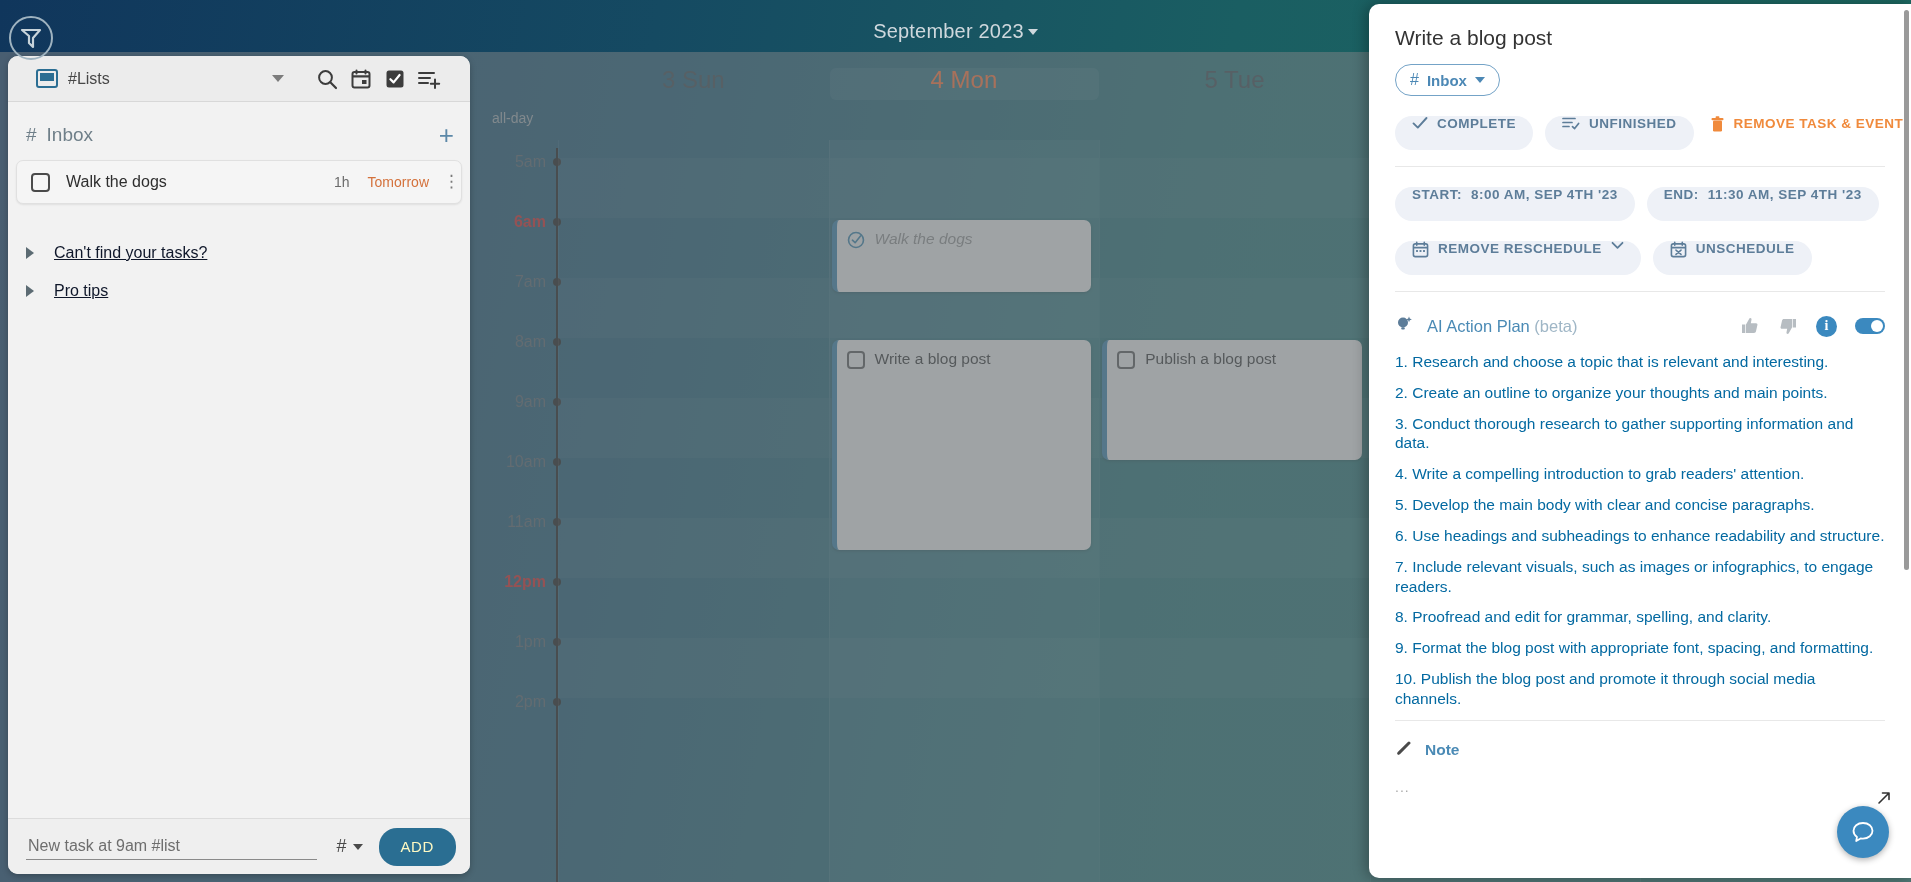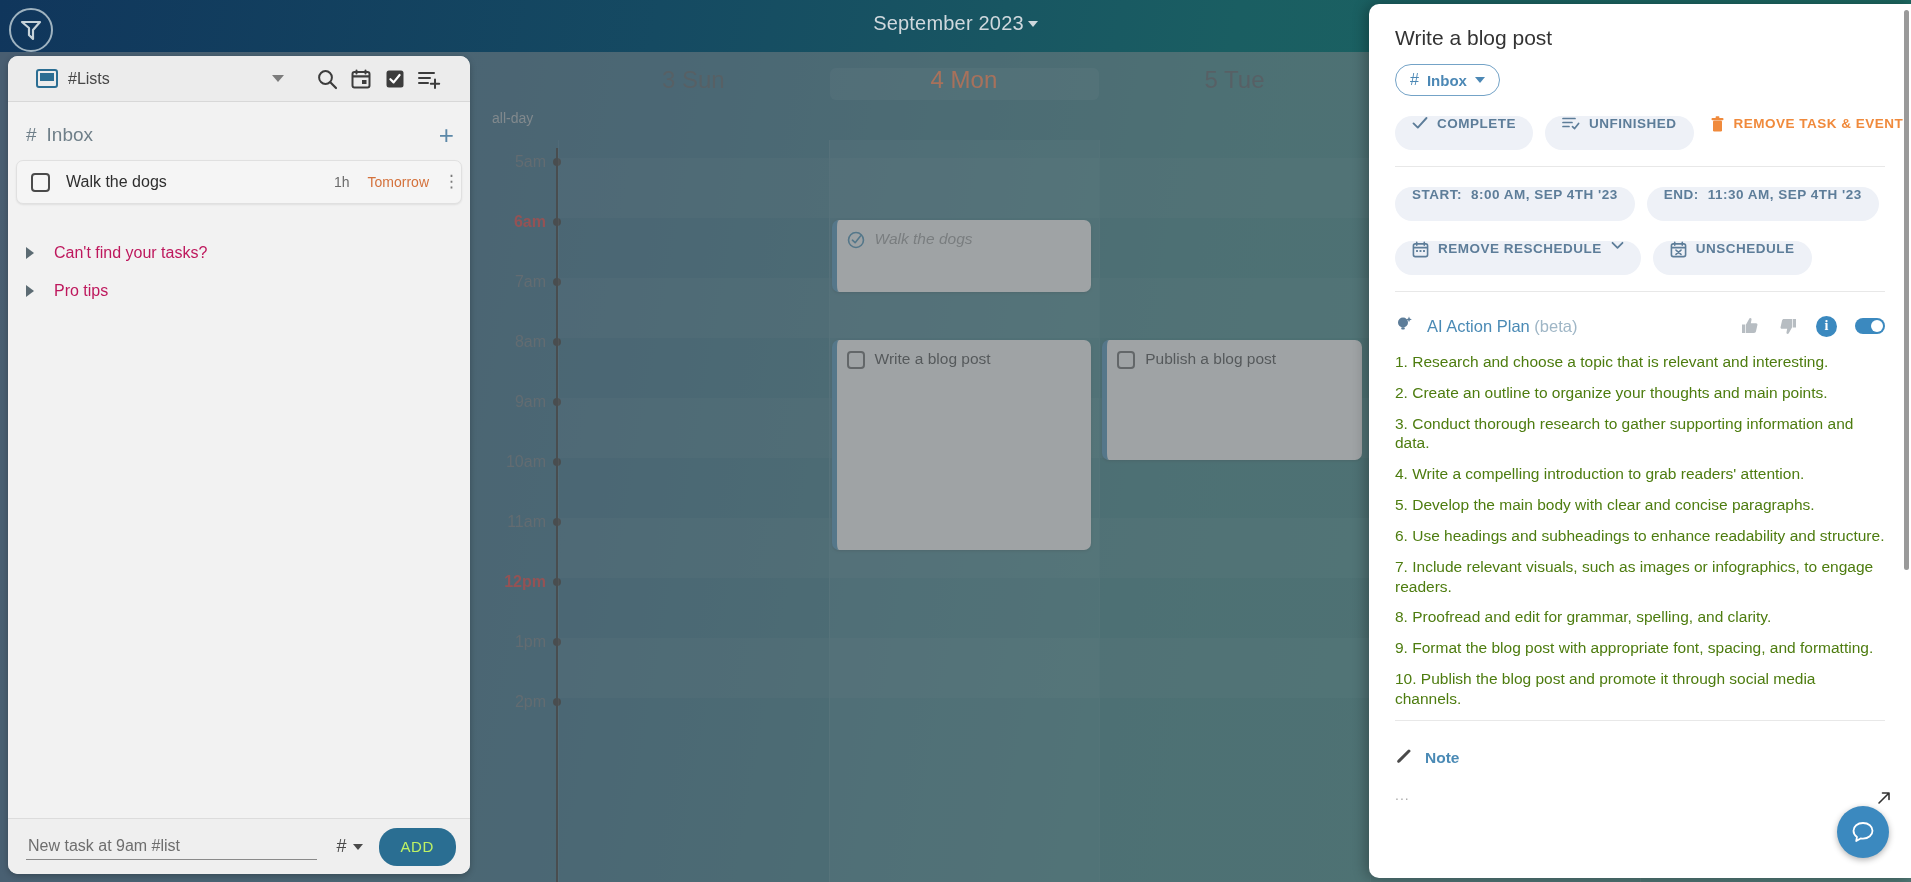--- a/index.html
+++ b/index.html
@@ -8,21 +8,21 @@
     overflow: hidden;
     font-family: "Liberation Sans", sans-serif;
   }
   body {
     background: linear-gradient(100deg, #10365c 0%, #154a62 32%, #1a5e62 60%, #1d6a60 100%);
     position: relative;
   }
 
   
   #appbar {
-    position: absolute; left: 0; top: 4px; width: 1911px; height: 52px;
+    position: absolute; left: 0; top: 12px; width: 1911px; height: 52px;
     z-index: 5;
   }
   #logo {
     position: absolute; left: 9px; top: 4px; width: 44px; height: 44px;
     border: 2.5px solid #9fb3c0; border-radius: 50%;
     display: flex; align-items: center; justify-content: center;
   }
   #logo svg { display:block; }
   #month-title {
     position: absolute; left: 0; top: 8px; width: 1911px;
@@ -92,41 +92,41 @@
   .task-check {
     width: 19px; height: 19px; border: 2px solid #4a4a4a; border-radius: 4px; flex:0 0 auto;
   }
   #task-title { margin-left: 16px; font-size: 16px; color: #2e2e2e; flex: 1 1 auto; }
   #task-dur { font-size: 14px; color: #6b6b6b; margin-right: 18px; }
   #task-due { font-size: 14px; color: #d4713b; margin-right: 14px; }
   #task-more { color:#7a7a7a; font-size: 17px; letter-spacing:1px; line-height:6px; width:6px; }
 
   .collapse-row {
     display:flex; align-items:center; gap: 20px;
-    padding: 10px 18px; color:#be185d; font-size: 16px;
+    padding: 10px 18px; color:#0f172a; font-size: 16px; text-decoration: underline;
   }
   .chev-r {
     width:0;height:0;border-top:6px solid transparent;border-bottom:6px solid transparent;
     border-left:8px solid #5c6b73;
   }
 
   #tasks-footer {
     flex: 0 0 56px; border-top: 1px solid #dcdcdc;
     display: flex; align-items: center; padding: 0 14px 0 18px; background:#efefef;
   }
   #new-task-input {
     flex: 1 1 auto; border: none; border-bottom: 1px solid #8a8a8a; background: transparent;
     font-size: 16px; color: #5a5a5a; padding: 4px 2px; outline: none;
     font-family: "Liberation Sans", sans-serif;
   }
   #new-task-input::placeholder { color: #6e6e6e; }
   #hash-btn { font-size: 18px; color: #4a4a4a; margin: 0 6px 0 20px; }
   .small-caret { width:0;height:0;border-left:5px solid transparent;border-right:5px solid transparent;border-top:6px solid #4a4a4a; margin-right: 16px;}
   #add-btn {
-    background:#2a6e92; color:#bef264; border:none; border-radius:18px;
+    background:#2a6e92; color:#fef9c3; border:none; border-radius:18px;
     height: 38px; padding: 0 22px; font-size: 15px; letter-spacing:.6px;
     font-family: "Liberation Sans", sans-serif; cursor:pointer;
   }
 
   
   #calendar {
     position: absolute; left: 470px; top: 52px; right: 0; bottom: 0;
     z-index: 1;
   }
   #cal-daynames {
@@ -219,21 +219,21 @@
   #ai-title { font-size: 16.5px; color: #4a8ab5; margin-left: 12px;}
   #ai-title .beta { color: #9fb6c6; }
   #ai-icons { margin-left:auto; display:flex; align-items:center; gap: 18px; }
   .icon-btn { color:#b7bdc2; display:flex; }
   .icon-info { width:21px;height:21px;border-radius:50%;background:#3b89bf;color:#fff;
                font-size:14px;font-weight:bold;display:flex;align-items:center;justify-content:center;font-family:"Liberation Serif",serif;}
   .toggle { width: 30px; height: 16px; border-radius: 9px; background:#3b89bf; position:relative;}
   .toggle::after { content:''; position:absolute; right:2px; top:2px; width:12px;height:12px;border-radius:50%;background:#fff;}
 
   #ai-steps { margin-top: 14px; }
-  .ai-step { font-size: 15.5px; color: #4d7c0f; line-height: 1.28; margin-bottom: 11px; }
+  .ai-step { font-size: 15.5px; color: #0369a1; line-height: 1.28; margin-bottom: 11px; }
 
   #note-row { display:flex; align-items:center; gap: 12px; margin-top: 6px; }
   #note-label { color:#4a8ab5; font-size: 15.5px; font-weight:bold; }
   #note-dots { color:#aaa; font-size: 14px; margin-top: 18px; letter-spacing:1px;}
 
   #chat-fab {
     position:absolute; right: 22px; bottom: 20px; width: 52px; height: 52px;
     border-radius: 50%; background: #3b89bf; display:flex;align-items:center;justify-content:center;
     box-shadow: 0 2px 6px rgba(0,0,0,.3);
   }
@@ -565,21 +565,21 @@
       <div class="ai-step">5. Develop the main body with clear and concise paragraphs.</div>
       <div class="ai-step">6. Use headings and subheadings to enhance readability and structure.</div>
       <div class="ai-step">7. Include relevant visuals, such as images or infographics, to engage readers.</div>
       <div class="ai-step">8. Proofread and edit for grammar, spelling, and clarity.</div>
       <div class="ai-step">9. Format the blog post with appropriate font, spacing, and formatting.</div>
       <div class="ai-step">10. Publish the blog post and promote it through social media channels.</div>
     </div>
 
     <div class="divider" style="margin-top:8px"></div>
 
-    <div id="note-row" style="margin-top:26px">
+    <div id="note-row" style="margin-top:18px">
       <span>
         <svg width="18" height="18" viewBox="0 0 18 18">
             <path d="M2 14.2 L3 16 L4.9 15.2 L15 5.1 C15.7 4.4 15.7 3.5 15 2.9 C14.4 2.2 13.5 2.2 12.9 2.9 L2.8 13 Z" fill="#4a4a4a"></path>
           </svg>
       </span>
       <span id="note-label">Note</span>
     </div>
     <div id="note-dots">...</div>
   </div>
 

